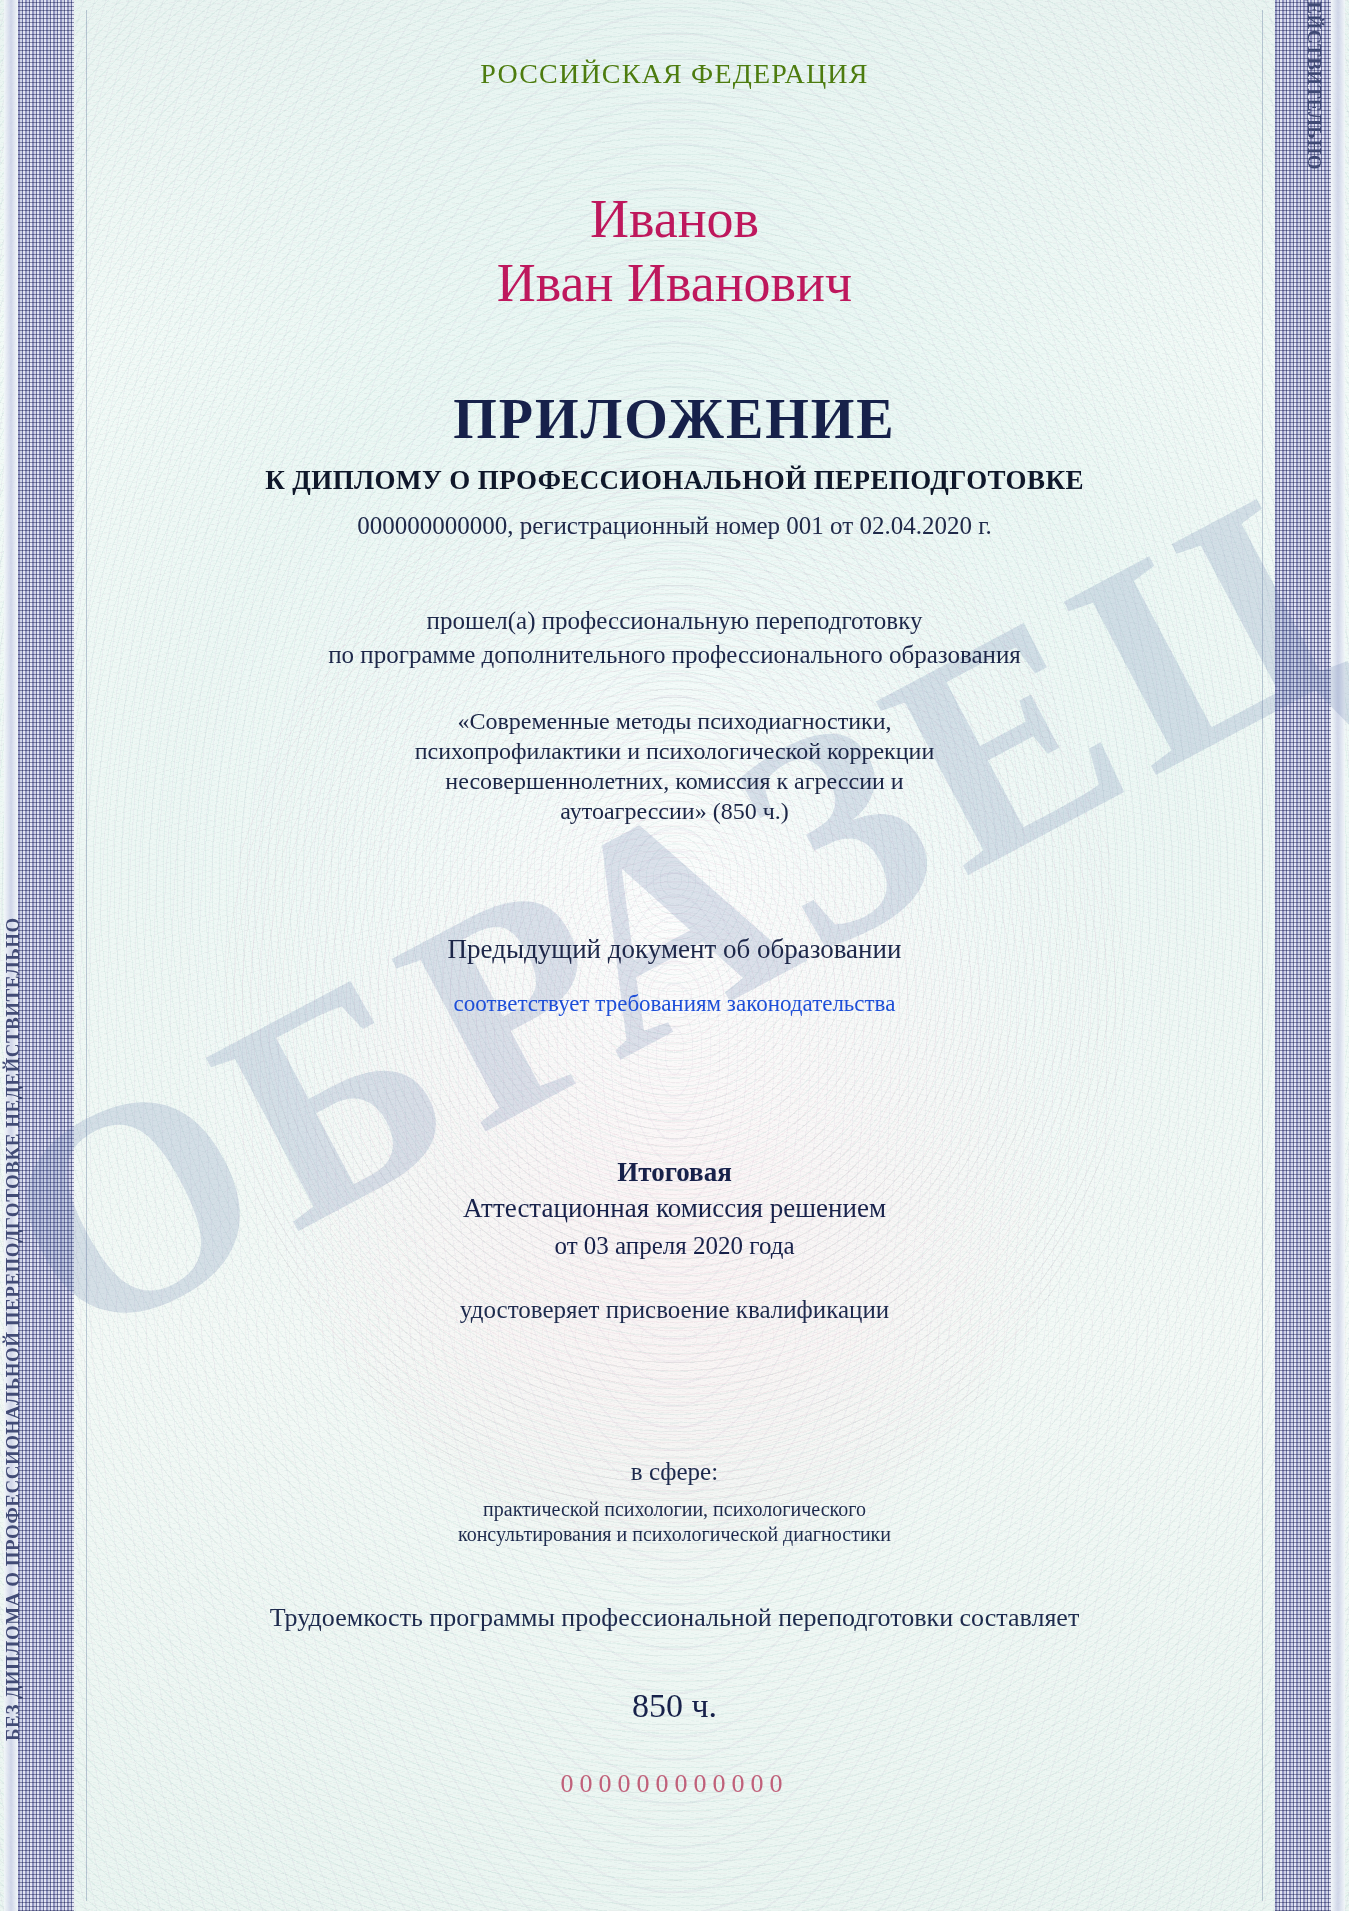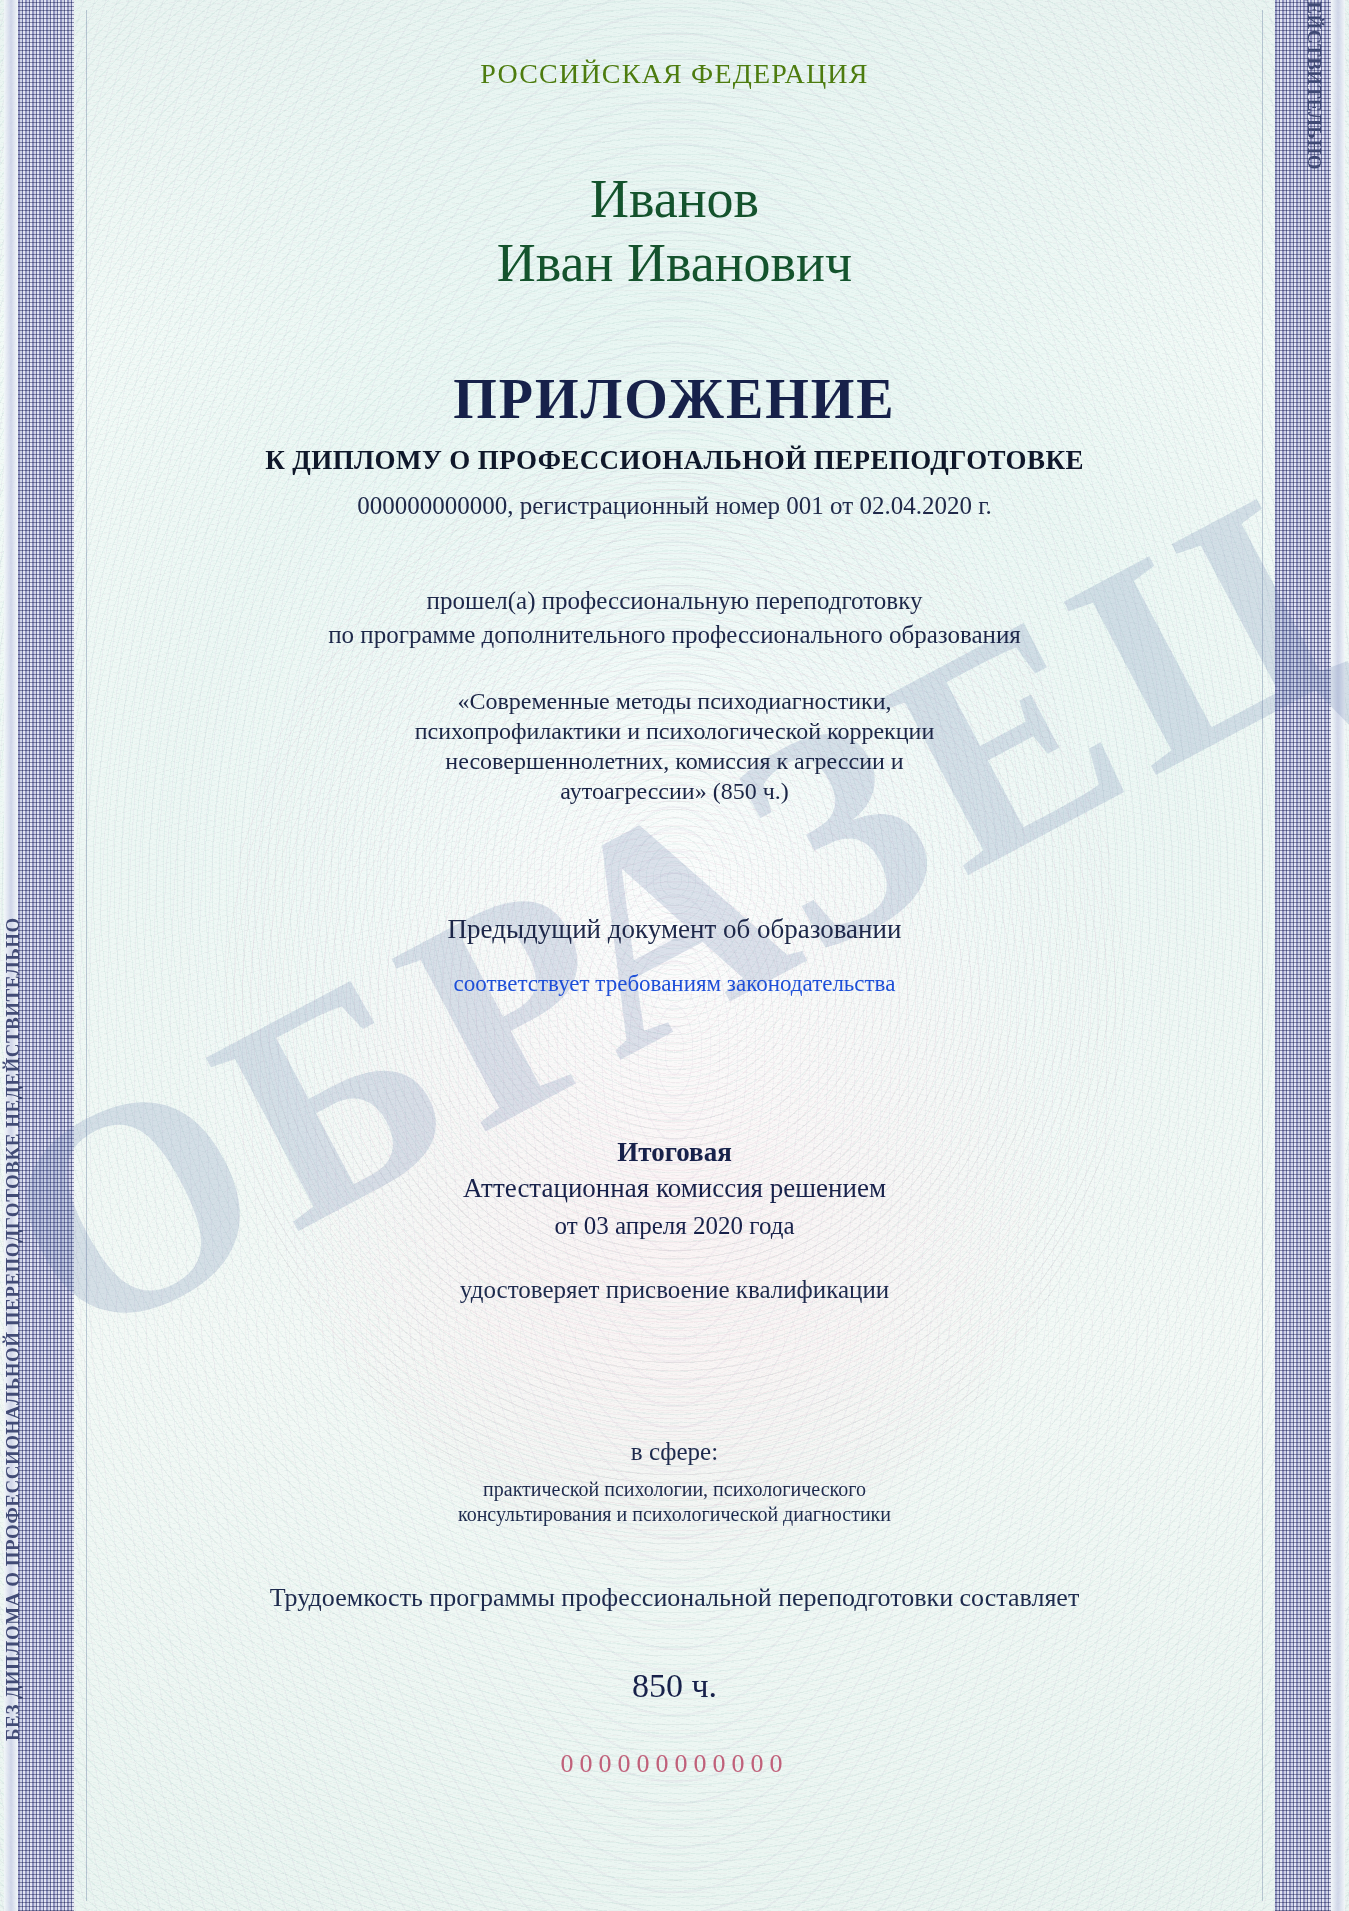--- a/index.html
+++ b/index.html
@@ -157,23 +157,23 @@
   }
 
   .country {
     margin-top: 58px;
     font-size: 28px;
     letter-spacing: 1.2px;
     color: #4d7c0f;
   }
 
   .name-block {
-    margin-top: 78px;
+    margin-top: 98px;
     line-height: 1.18;
-    color: #14532d;
+    color: #be185d;
   }
   .name-line1 { font-size: 54px; }
   .name-line2 { font-size: 54px; }
 
   .title-main {
     margin-top: 72px;
     font-size: 56px;
     font-weight: bold;
     letter-spacing: 2px;
     color: #17214a;

